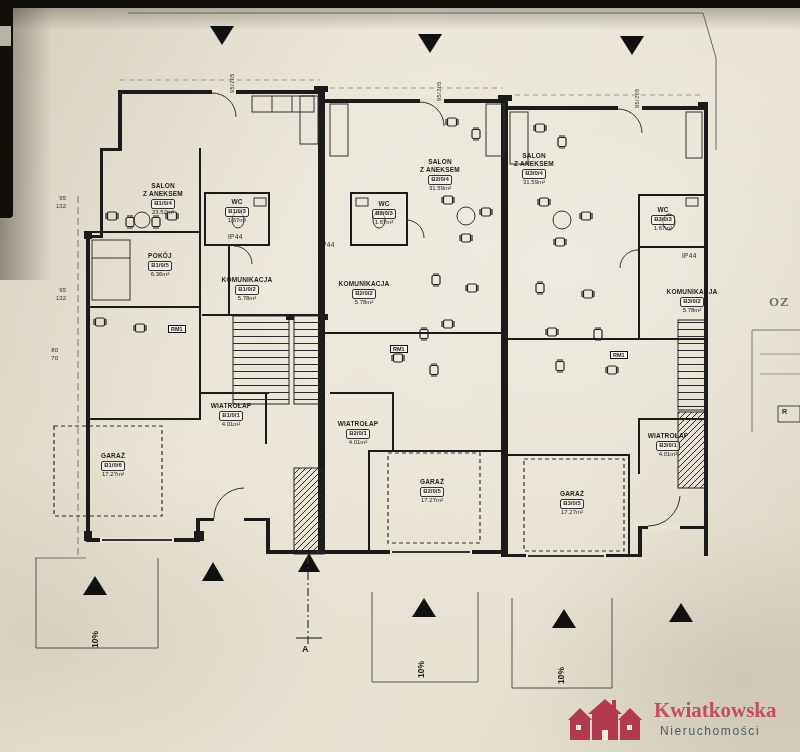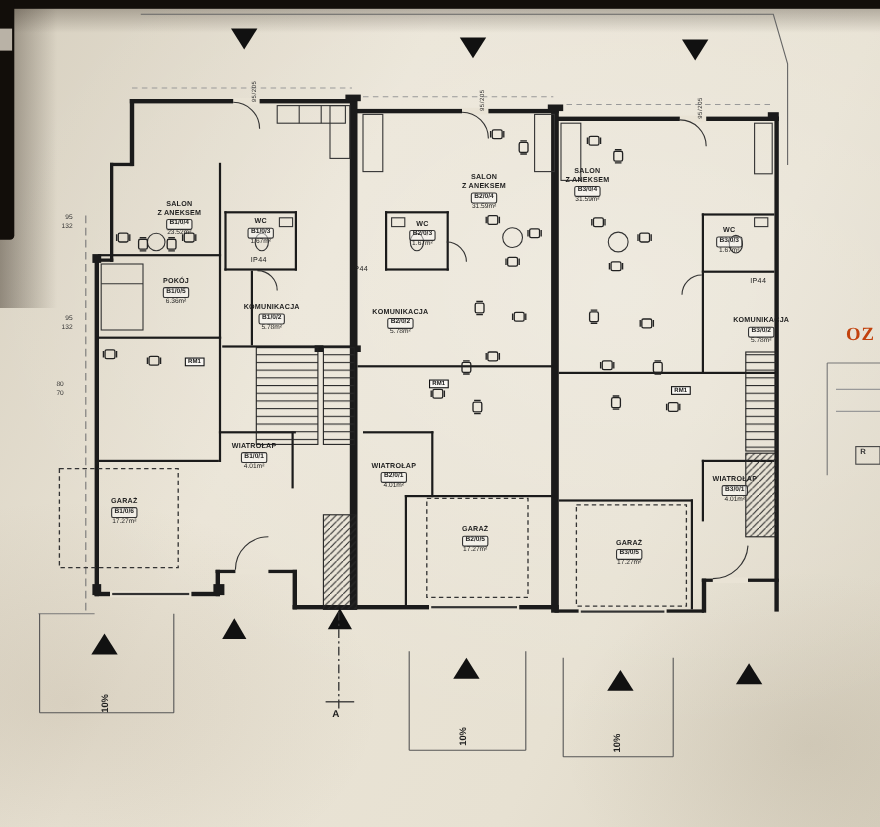--- a/index.html
+++ b/index.html
@@ -29,21 +29,21 @@
   .ip44{position:absolute;font-size:6.5px;color:#1f1f1f;letter-spacing:.3px;}
   .rm1{position:absolute;font-size:5.5px;font-weight:700;color:#111;border:1px solid #111;
     padding:0 2px;background:rgba(255,255,255,.7);}
   .vdim{position:absolute;font-size:5.5px;color:#333;letter-spacing:.5px;
     transform:rotate(-90deg);transform-origin:0 0;white-space:nowrap;}
   .ldim{position:absolute;font-size:6px;color:#333;text-align:right;line-height:1.35;width:20px;}
   .slope{position:absolute;font-size:8.5px;color:#1d1d1d;font-weight:600;
     transform:rotate(-90deg);transform-origin:0 0;white-space:nowrap;}
   .sectA{position:absolute;font-size:9px;font-weight:700;color:#1d1d1d;}
   .legend-oz{position:absolute;left:769px;top:294px;font-family:"Liberation Serif",serif;
-    font-size:17px;font-weight:700;color:#c2410c;letter-spacing:1px;}
+    font-size:13px;font-weight:700;color:#737373;letter-spacing:1px;}
   .legend-r{position:absolute;left:782px;top:408px;font-size:7px;font-weight:700;color:#333;}
   
   .logo{position:absolute;right:6px;bottom:5px;width:228px;height:58px;display:flex;align-items:center;gap:8px;}
   .logo-house{position:relative;width:80px;height:52px;flex:none;}
   .lh{position:absolute;}
   .roof{width:0;height:0;border-left:12px solid transparent;border-right:12px solid transparent;border-bottom:12px solid #b23a4e;}
   .roof.big{border-left-width:17px;border-right-width:17px;border-bottom-width:15px;}
   .bodyh{background:#b23a4e;}
   .winw{position:absolute;background:#f3eee4;width:5px;height:5px;}
   .doorw{position:absolute;background:#f3eee4;width:6px;height:10px;}
@@ -381,17 +381,35 @@
 
   <div class="slope" style="left:90px;top:648px;">10%</div>
   <div class="slope" style="left:416px;top:678px;">10%</div>
   <div class="slope" style="left:556px;top:684px;">10%</div>
 
   <div class="sectA" style="left:302px;top:644px;">A</div>
 
   <div class="legend-oz">OZ</div>
   <div class="legend-r">R</div>
 
+  <div class="logo">
+    <div class="logo-house">
+      <div class="lh chim" style="left:46px;top:8px;"></div>
+      <div class="lh roof" style="left:2px;top:16px;"></div>
+      <div class="lh bodyh" style="left:4px;top:28px;width:20px;height:20px;"></div>
+      <div class="winw" style="left:10px;top:33px;"></div>
+      <div class="lh roof" style="left:52px;top:16px;"></div>
+      <div class="lh bodyh" style="left:54px;top:28px;width:20px;height:20px;"></div>
+      <div class="winw" style="left:61px;top:33px;"></div>
+      <div class="lh roof big" style="left:22px;top:7px;"></div>
+      <div class="lh bodyh" style="left:26px;top:22px;width:26px;height:26px;"></div>
+      <div class="doorw" style="left:36px;top:38px;"></div>
+    </div>
+    <div class="logo-text">
+      <div class="logo-title">Kwiatkowska</div>
+      <div class="logo-sub">Nieruchomości</div>
+    </div>
+  </div>
 
   <div class="edge-top"></div>
   <div class="edge-left"></div>
   <div class="notch"></div>
 </div>
 
 </body></html>

